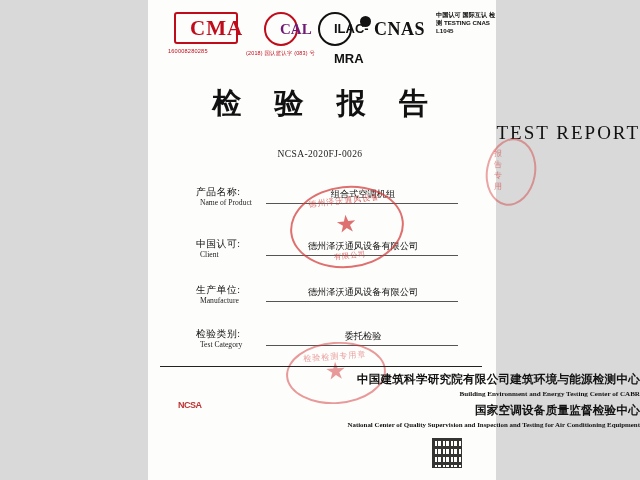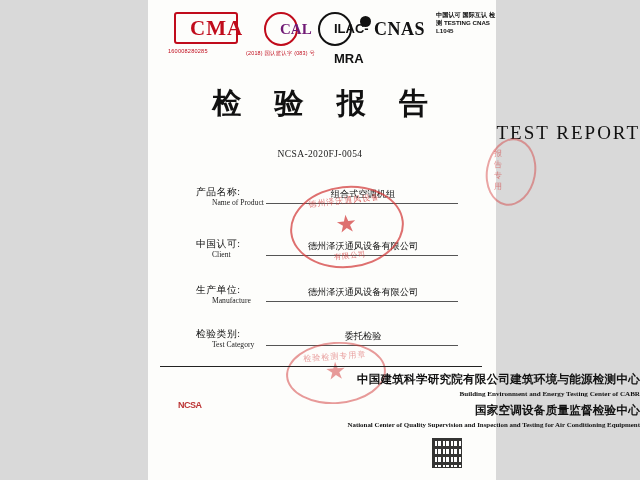--- a/index.html
+++ b/index.html
@@ -193,21 +193,21 @@
     position: absolute;
     left: 0;
     top: 0;
     font-size: 9.8px;
     letter-spacing: 0.5px;
     color: #111;
     white-space: nowrap;
   }
   .field .lbl-en {
     position: absolute;
-    left: 16px;
+    left: 4px;
     top: 12px;
     font-size: 7.6px;
     color: #222;
     white-space: nowrap;
     font-family: "Liberation Serif", serif;
   }
   .field .value {
     position: absolute;
     left: 72px;
     top: 2px;
@@ -370,21 +370,21 @@
 
     <div class="mark ilac-circle">ILAC-MRA</div>
 
     <div class="cnas-dot"></div>
     <div class="mark cnas-mark">CNAS</div>
     <div class="cnas-text">中国认可 国际互认 检测 TESTING CNAS L1045</div>
   </div>
 
   <div class="title-cn">检 验 报 告</div>
   <div class="title-en">TEST REPORT</div>
-  <div class="report-no">NCSA-2020FJ-0054</div>
+  <div class="report-no">NCSA-2020FJ-0026</div>
 
   <div class="field" style="top:186px">
     <div class="lbl-cn">产品名称:</div>
     <div class="lbl-en">Name of Product</div>
     <div class="value">组合式空调机组</div>
     <div class="rule"></div>
   </div>
 
   <div class="field" style="top:238px">
     <div class="lbl-cn">中国认可:</div>

